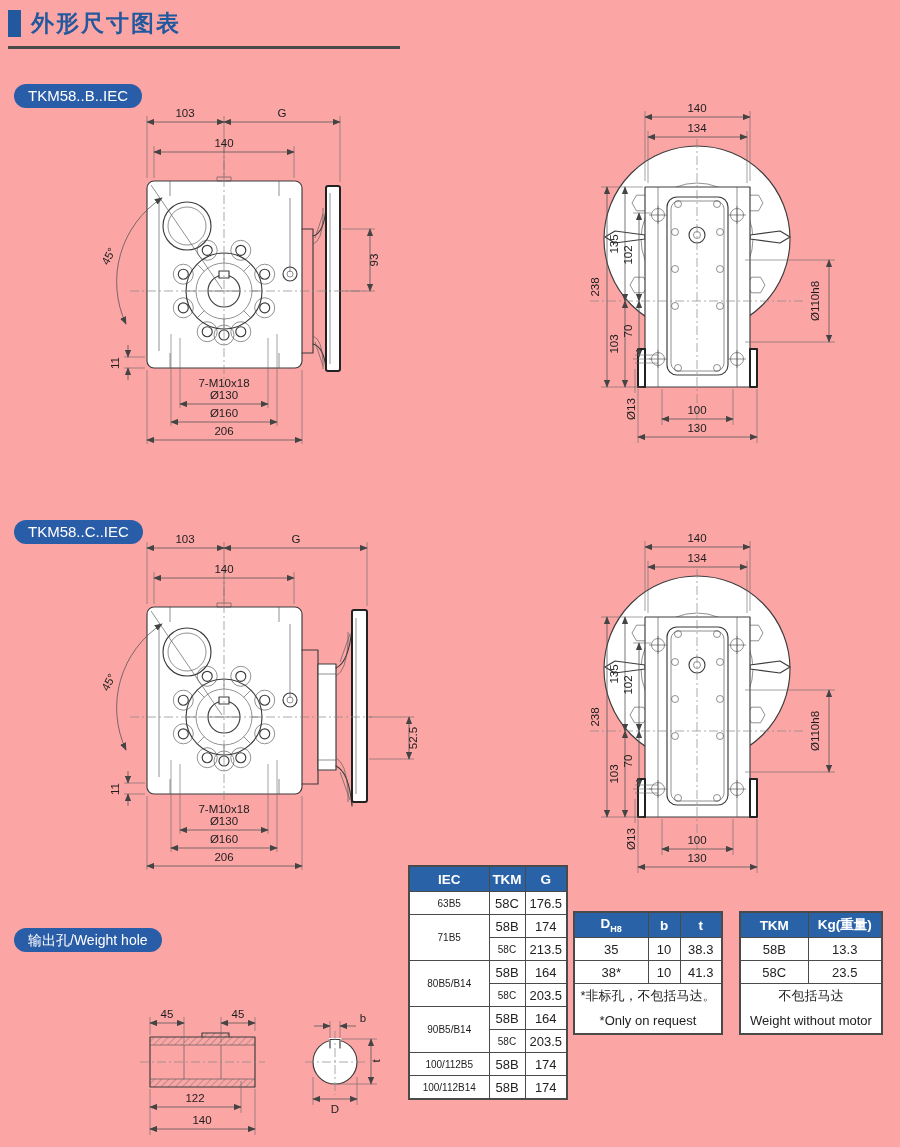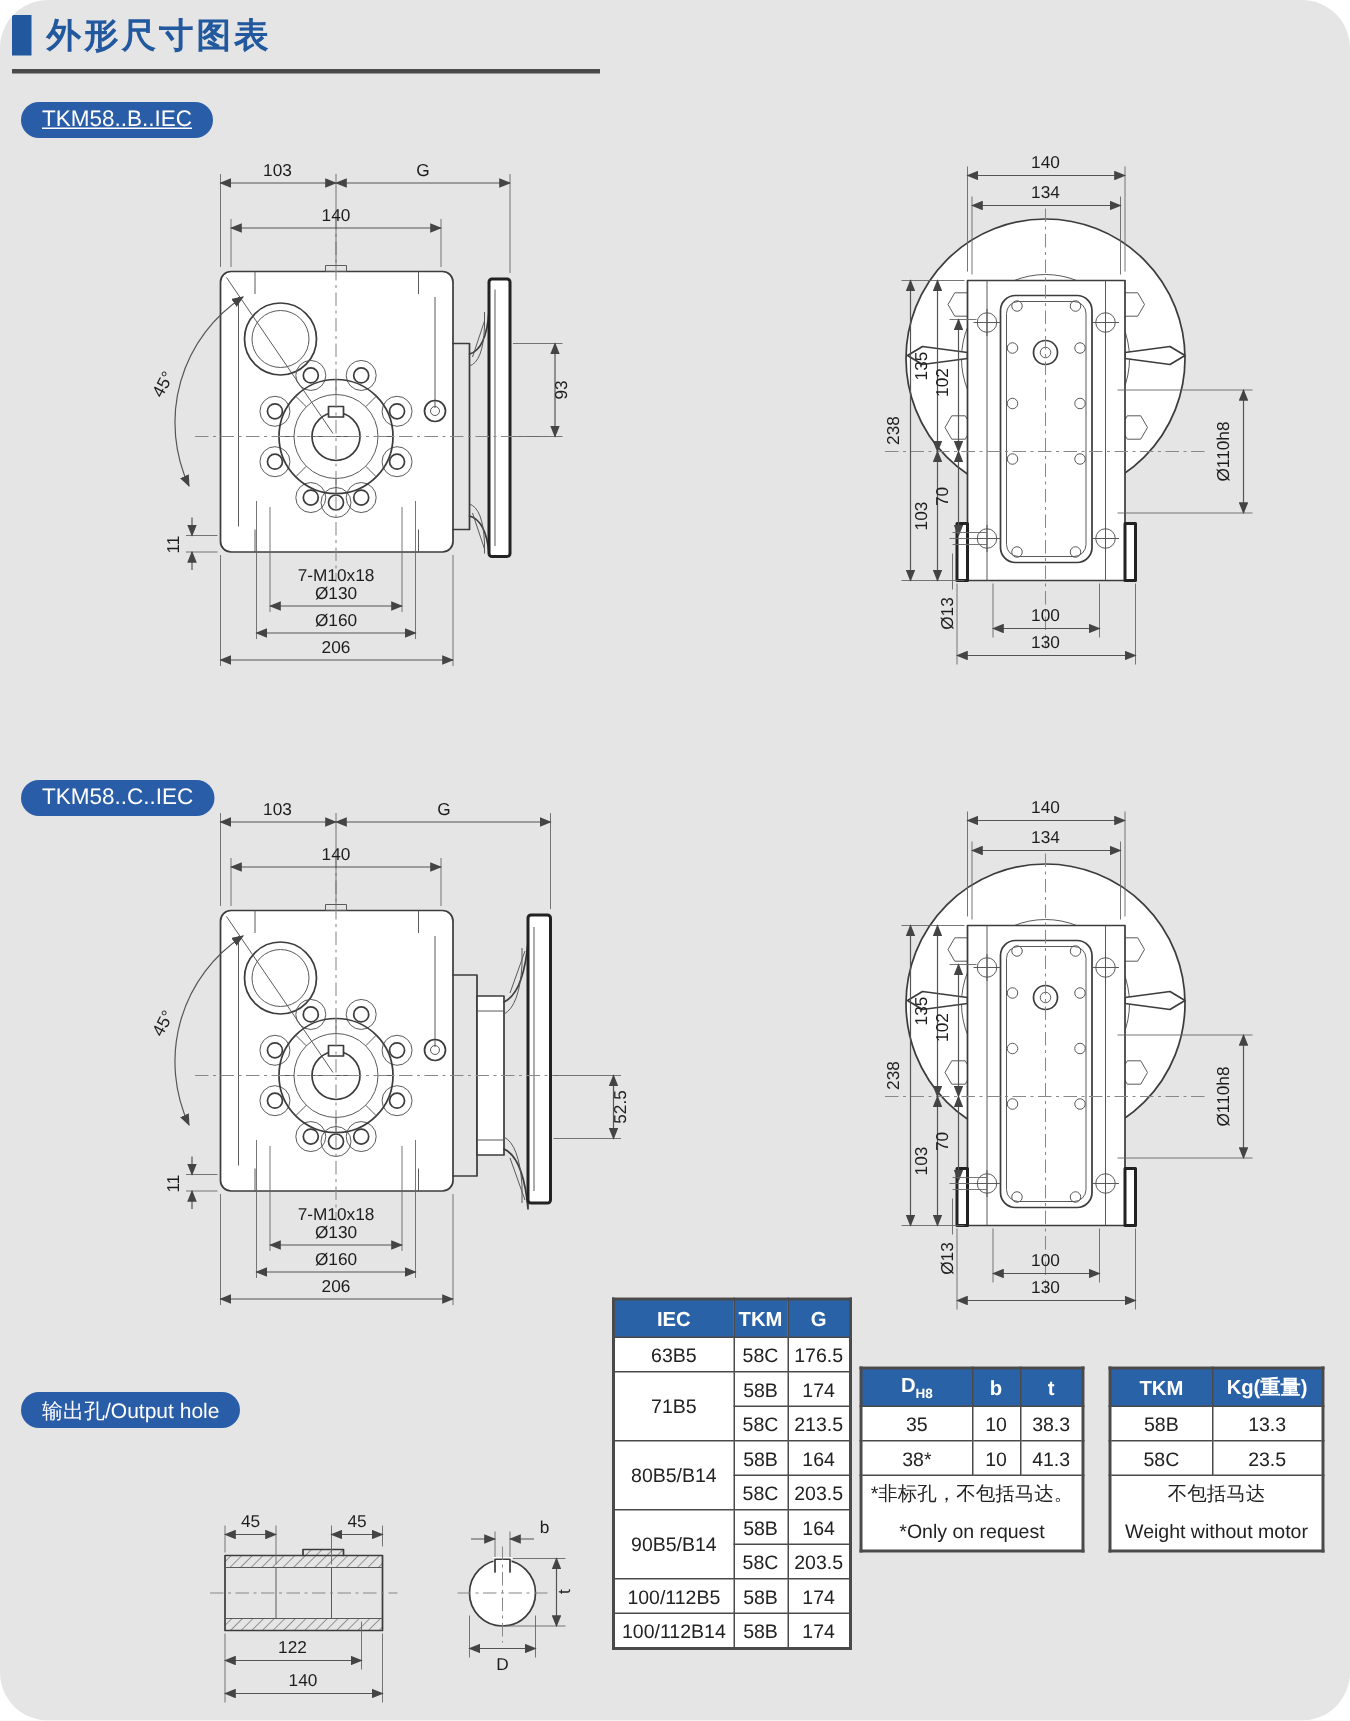--- a/index.html
+++ b/index.html
@@ -1,26 +1,26 @@
 <!DOCTYPE html>
 <html><head>
 <meta charset="utf-8">
 <style>
   html,body{margin:0;padding:0;background:#fff;}
-  .page{position:relative;width:900px;height:1147px;background:#e5e5e5;overflow:hidden;
-        font-family:"Liberation Sans",sans-serif;border-radius:32px;}
+  .page{position:relative;width:900px;height:1147px;background:#fca5a5;overflow:hidden;
+        font-family:"Liberation Sans",sans-serif;}
   
   .header-row{position:absolute;left:8px;top:8px;display:flex;align-items:center;gap:10px;}
   .title-marker{width:13px;height:27px;background:#21589e;display:inline-block;}
   .page-title{font-size:23px;font-weight:bold;color:#21589e;margin:0;letter-spacing:2px;}
   .title-rule{position:absolute;left:8px;top:46px;width:392px;height:3px;background:#4a4a4a;}
   
   .badge{position:absolute;background:#2a5da7;color:#fff;font-size:15px;line-height:22px;
          padding:1px 14px;border-radius:13px;white-space:nowrap;}
-  .badge-b{left:14px;top:68px;text-decoration:underline;}
+  .badge-b{left:14px;top:84px;}
   .badge-c{left:14px;top:520px;}
   .badge-out{left:14px;top:928px;font-size:14px;}
   
   svg{position:absolute;overflow:visible;}
   .svg-front-b{left:72px;top:86px;}
   .svg-side-b{left:495px;top:87px;}
   .svg-front-c{left:72px;top:512px;}
   .svg-side-c{left:495px;top:517px;}
   .svg-output{left:125px;top:995px;}
   .dr{stroke:#3c3c3c;fill:none;stroke-width:1.15;stroke-linejoin:round;stroke-linecap:round;}
@@ -34,21 +34,21 @@
   
   .dim-table{position:absolute;border-collapse:collapse;table-layout:fixed;background:#fff;
              border:2px solid #4a4a4a;}
   .dim-table th{background:#2a62a8;color:#fff;font-weight:bold;font-size:13.5px;height:24px;
                 border:1px solid #4a4a4a;padding:0;}
   .dim-table td{border:1px solid #4a4a4a;text-align:center;font-size:13px;color:#222;
                 height:22px;padding:0 2px;}
   .t-iec{left:408px;top:865px;}
   .t-hole{left:573px;top:911px;padding-left:48px;}
   .t-weight{left:739px;top:911px;}
-  .t-iec td:first-child{font-size:13px;}
+  .t-iec td:first-child{font-size:10px;}
   .note-cell{height:150px;vertical-align:top;text-align:left;padding:20px 6px 0 10px;
              font-size:13px;line-height:1.9;color:#222;}
   sub{font-size:9px;}
 </style>
 </head>
 <body>
 
 <div class="page">
 
   <svg width="0" height="0">
@@ -63,21 +63,21 @@
   </svg>
 
   <div class="header-row">
     <span class="title-marker"></span>
     <h1 class="page-title">外形尺寸图表</h1>
   </div>
   <div class="title-rule"></div>
 
   <div class="badge badge-b">TKM58..B..IEC</div>
   <div class="badge badge-c">TKM58..C..IEC</div>
-  <div class="badge badge-out">输出孔/Output hole</div>
+  <div class="badge badge-out">输出孔/Weight hole</div>
 
   <svg class="svg-front-b" width="400" height="385" viewBox="0 0 400 385">
     <g>
       <circle class="dr2" cx="152" cy="205" r="53"></circle>
       <rect class="dr fw" x="75" y="95" width="155" height="187" rx="7"></rect>
       <path class="dr2" d="M98,95 V110 M207,95 V110 M98,282 V267 M207,282 V267 M87,112 V265 M218,112 V186"></path>
       <rect class="dr2" x="145" y="91" width="14" height="4"></rect>
       <circle class="dr" cx="115" cy="140" r="24"></circle>
       <circle class="dr2" cx="115" cy="140" r="19"></circle>
       <g>

